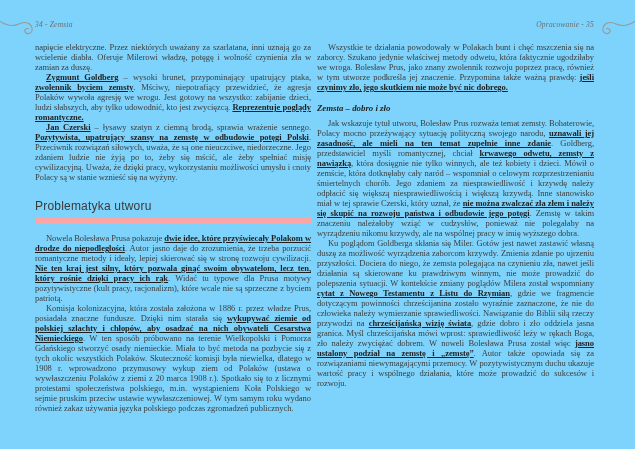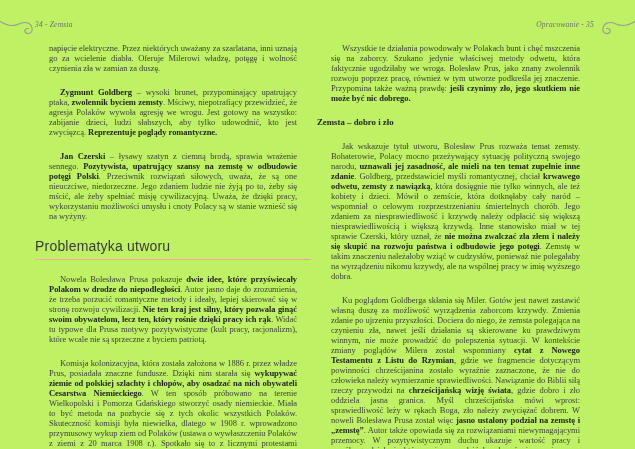--- a/index.html
+++ b/index.html
@@ -3,54 +3,55 @@
 <meta charset="utf-8">
 <style>
   html,body{margin:0;padding:0;}
   body{
     width:635px;height:449px;
     background:#fdfdfd;
     font-family:"Liberation Serif", serif;
     position:relative;
     overflow:hidden;
   }
-  .spread{position:absolute;inset:0;background:#bef264;}
+  .spread{position:absolute;inset:0;background:#7dd3fc;}
   .page{position:absolute;top:20px;}
   .page-left{left:35px;width:276px;}
   .page-right{left:317px;width:277px;}
   .running-head{
     font-style:italic;
     font-size:7.5px;
     color:#6e6e6e;
     letter-spacing:.2px;
     margin:0 0 13px 0;
   }
   .page-right .running-head{text-align:right;}
   .para{
-    margin:14px;
+    margin:0;
     font-size:8.5px;
     line-height:10px;
     text-align:justify;
     color:#3d3d3d;
     letter-spacing:-0.05px;
   }
   .para.indent{text-indent:11px;}
-  .para b{color:#1f1f1f;font-weight:700;}
+  .para b{color:#1f1f1f;font-weight:700;text-decoration:underline;}
   .section-heading{
     font-family:"Liberation Sans", sans-serif;
     font-weight:500;
-    font-size:14px;
+    font-size:12px;
     color:#3a3a3a;
     margin:17px 0 9px 0;
     padding-bottom:5px;
-    border-bottom:1px solid #fca5a5;
+    border-bottom:6px solid #fca5a5;
     letter-spacing:.2px;
   }
   .subheading{
     font-size:8.8px;
+    font-style:italic;
     font-weight:700;
     color:#1f1f1f;
     margin:11px 0 5px 0;
   }
   .flourish{position:absolute;top:12px;}
   .flourish svg{display:block;}
   .flourish-left{left:-2px;}
   .flourish-right{right:-2px;}
 </style>
 </head>

